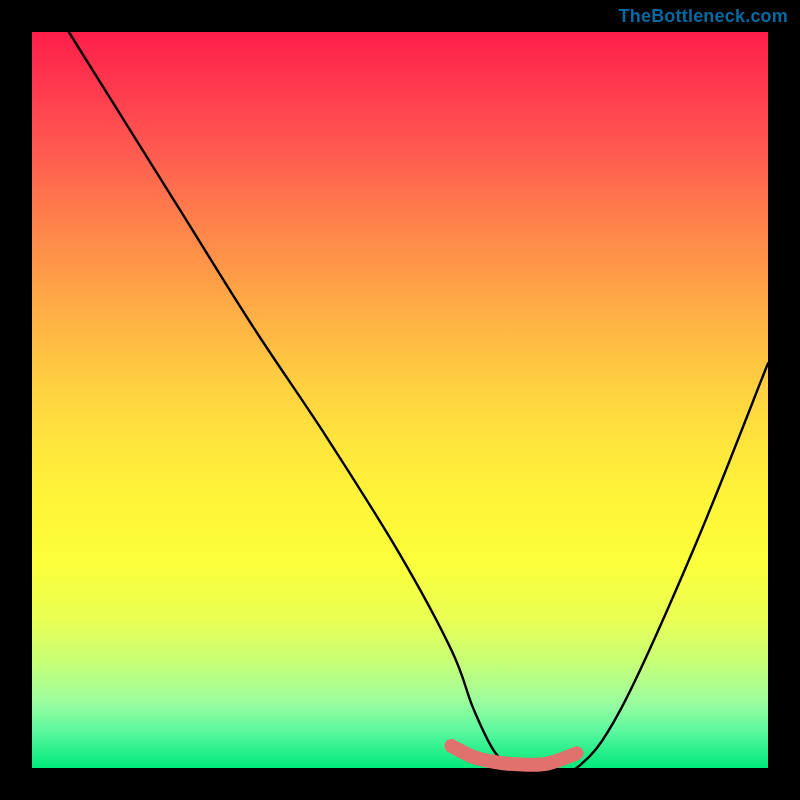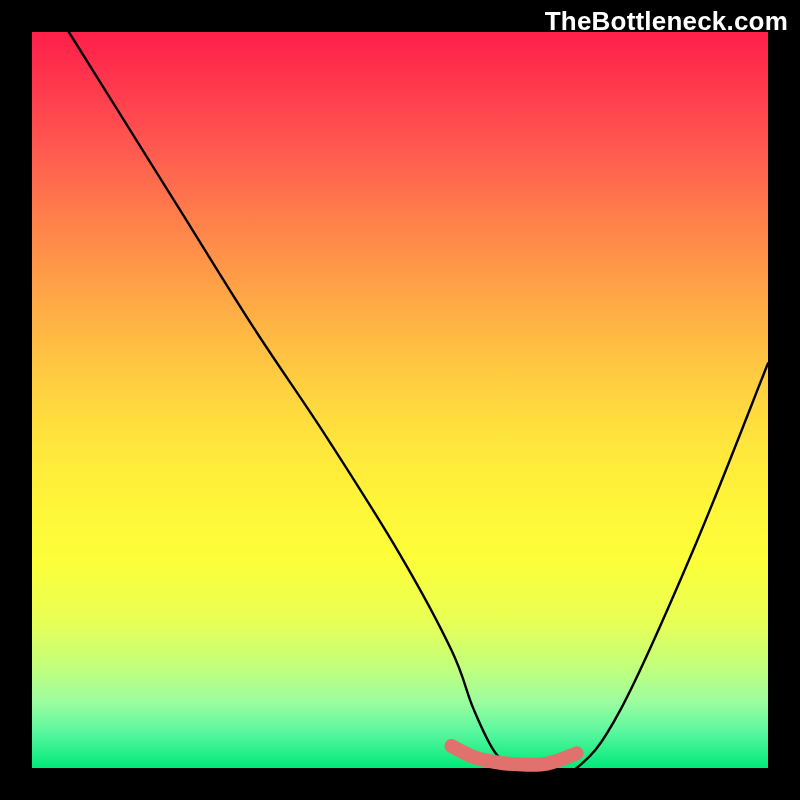--- a/index.html
+++ b/index.html
@@ -31,23 +31,23 @@
     #c4ff7a 86%,
     #9cfd9f 91%,
     #5cf79f 95%,
     #00e97a 100%);
 }
 .attribution {
   position: absolute;
   top: 6px;
   right: 12px;
   font-family: Arial, Helvetica, sans-serif;
-  font-size: 26px;
+  font-size: 18px;
   font-weight: 600;
-  color: #ffffff;
+  color: #0369a1;
   letter-spacing: 0.2px;
 }
 svg.curves {
   position: absolute;
   left: 32px;
   top: 32px;
   width: 736px;
   height: 736px;
   overflow: visible;
 }

